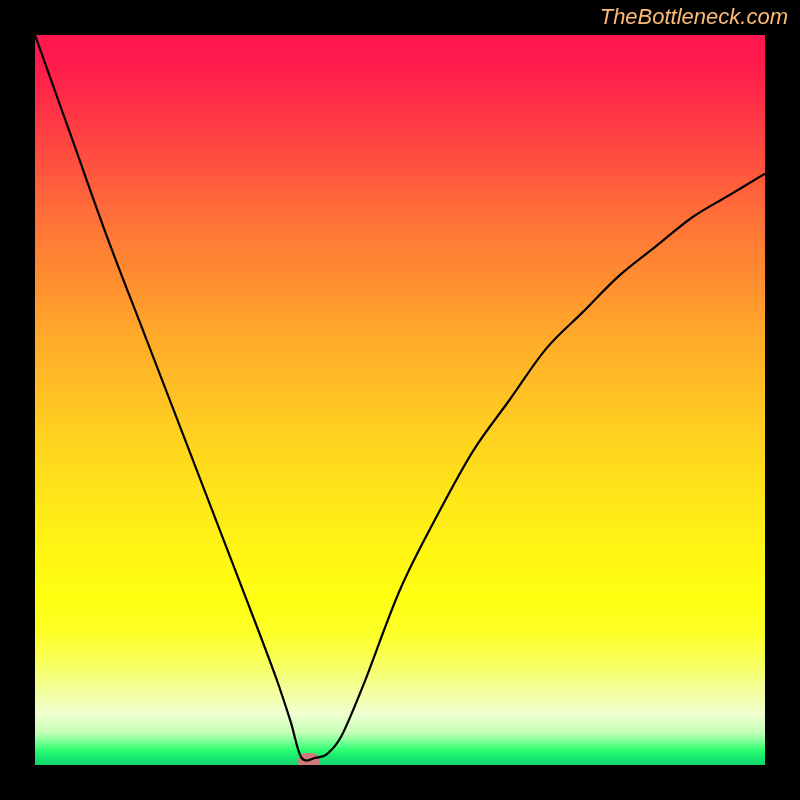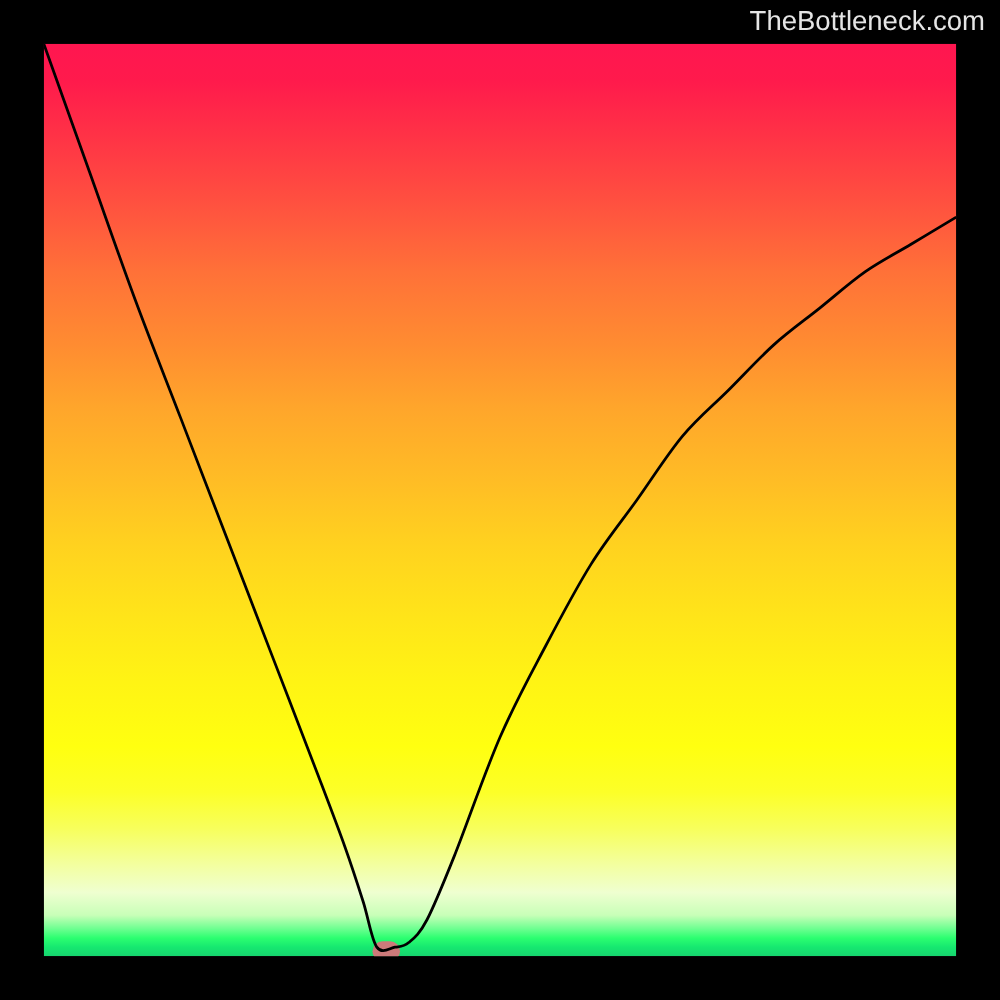--- a/index.html
+++ b/index.html
@@ -13,22 +13,23 @@
   position: relative;
   background: #000;
 }
 .watermark {
   position: absolute;
   top: 4px;
   right: 12px;
   font-family: Arial, Helvetica, sans-serif;
   font-size: 22px;
   font-weight: 500;
-  color: #e5e5e5;
+  color: #fdba74;
   z-index: 10;
+  font-style: italic;
 }
 .plot-area {
   position: absolute;
   left: 35px;
   top: 35px;
   width: 730px;
   height: 730px;
   overflow: hidden;
 }
 .gradient-bg {

